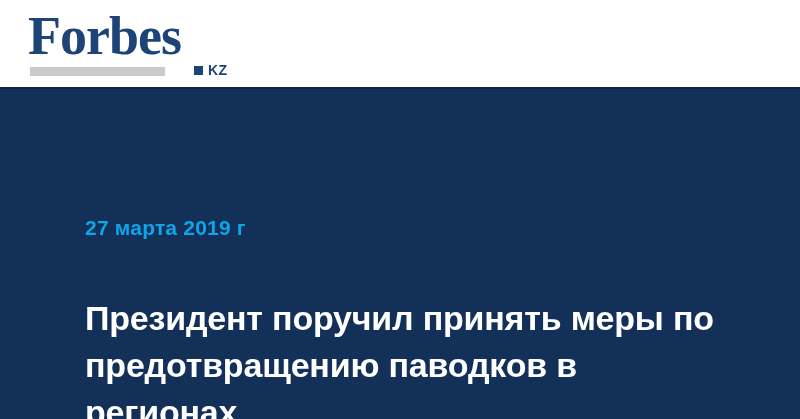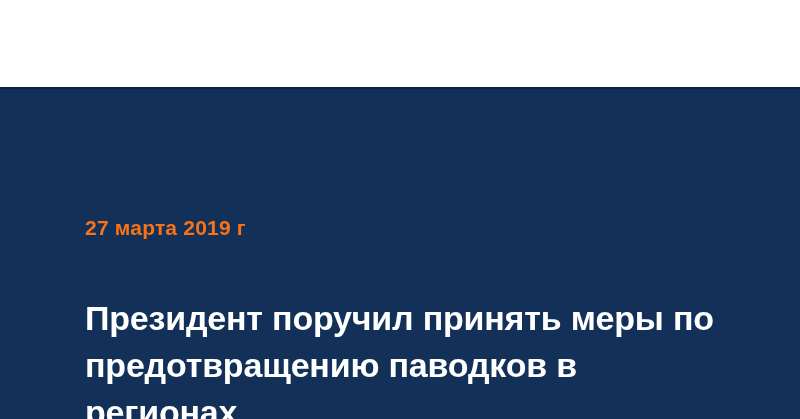--- a/index.html
+++ b/index.html
@@ -106,21 +106,21 @@
 
   .hero-date {
     position: absolute;
     left: 85px;
     top: 126px;
     font-family: "Liberation Sans", sans-serif;
     font-weight: bold;
     font-size: 21px;
     line-height: 26px;
     letter-spacing: 0.2px;
-    color: #f97316;
+    color: #0ea5e9;
     white-space: nowrap;
   }
 
   .hero-title {
     position: absolute;
     left: 85px;
     top: 183px;
     width: 640px;
     font-family: "Liberation Sans", sans-serif;
     font-weight: bold;
@@ -128,20 +128,28 @@
     line-height: 47px;
     letter-spacing: -0.2px;
     color: #ffffff;
   }
 </style>
 </head>
 <body>
 
 <div class="page">
 
+  <div class="masthead">
+    <div class="logo-block">
+      <div class="logo-wordmark">Forbes</div>
+      <div class="logo-underbar"></div>
+      <div class="logo-square"></div>
+      <div class="logo-kz">KZ</div>
+    </div>
+  </div>
 
   <div class="header-rule"></div>
 
   <div class="hero">
     <div class="hero-date">27 марта 2019 г</div>
     <h1 class="hero-title">Президент поручил принять меры по предотвращению паводков в регионах</h1>
   </div>
 
 </div>
 

